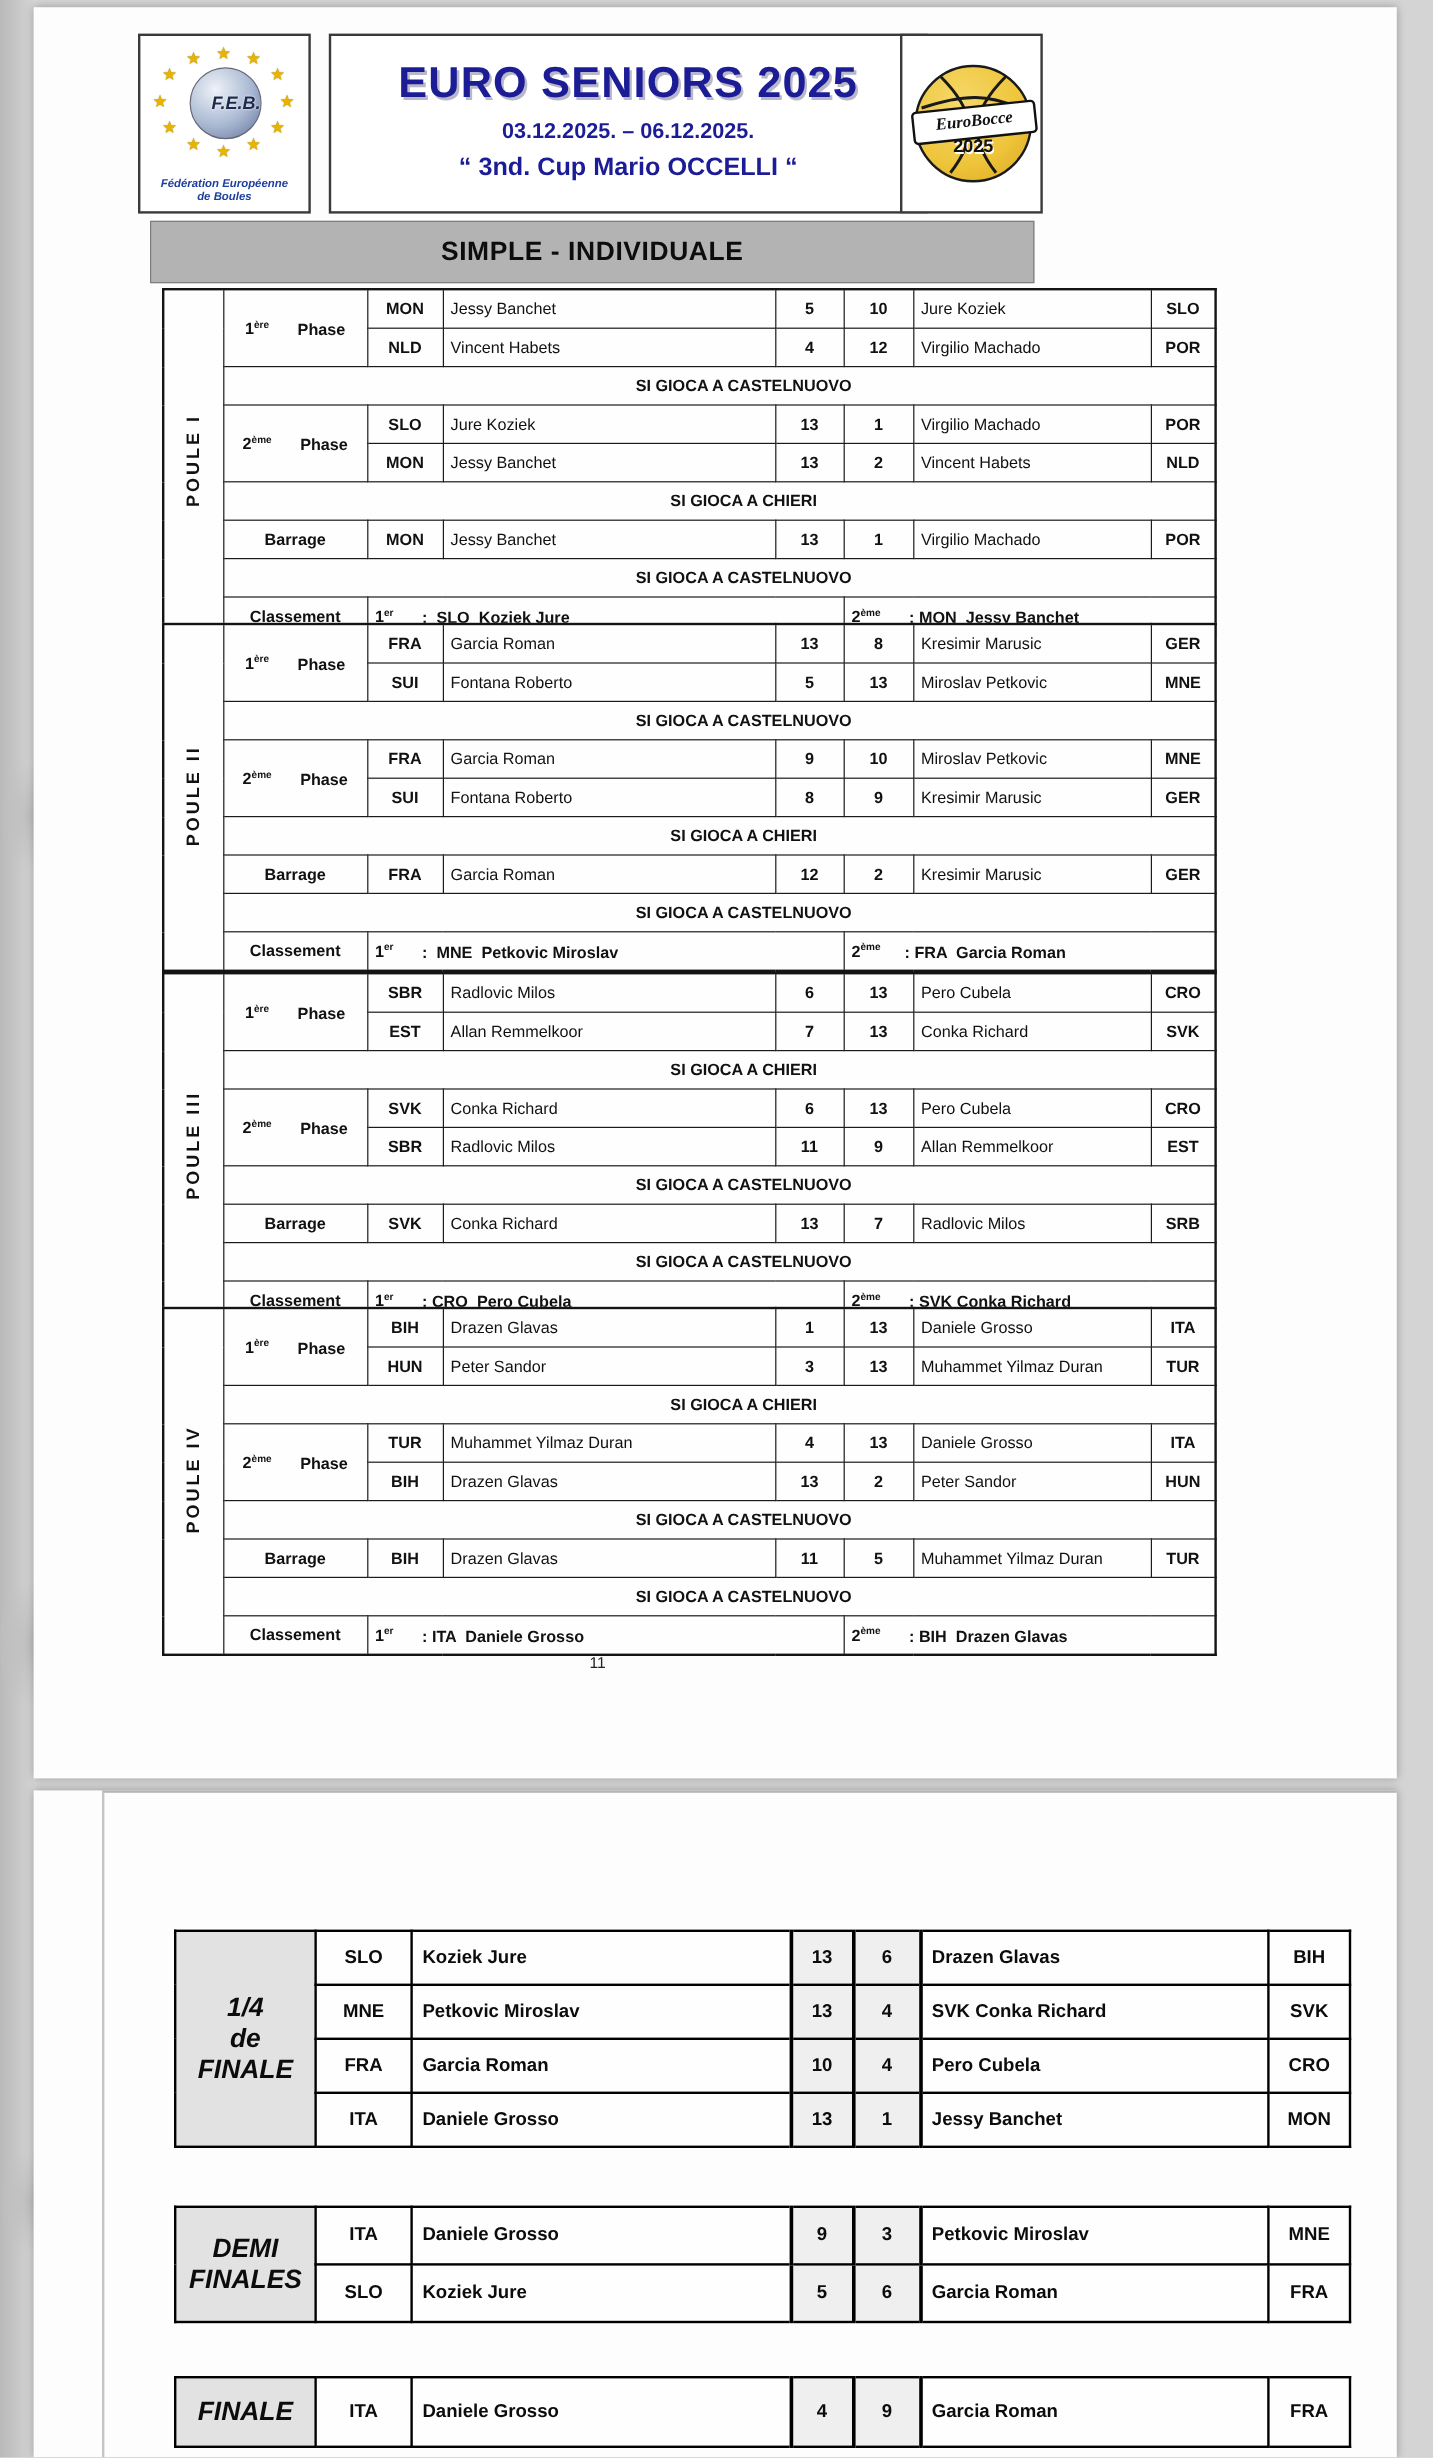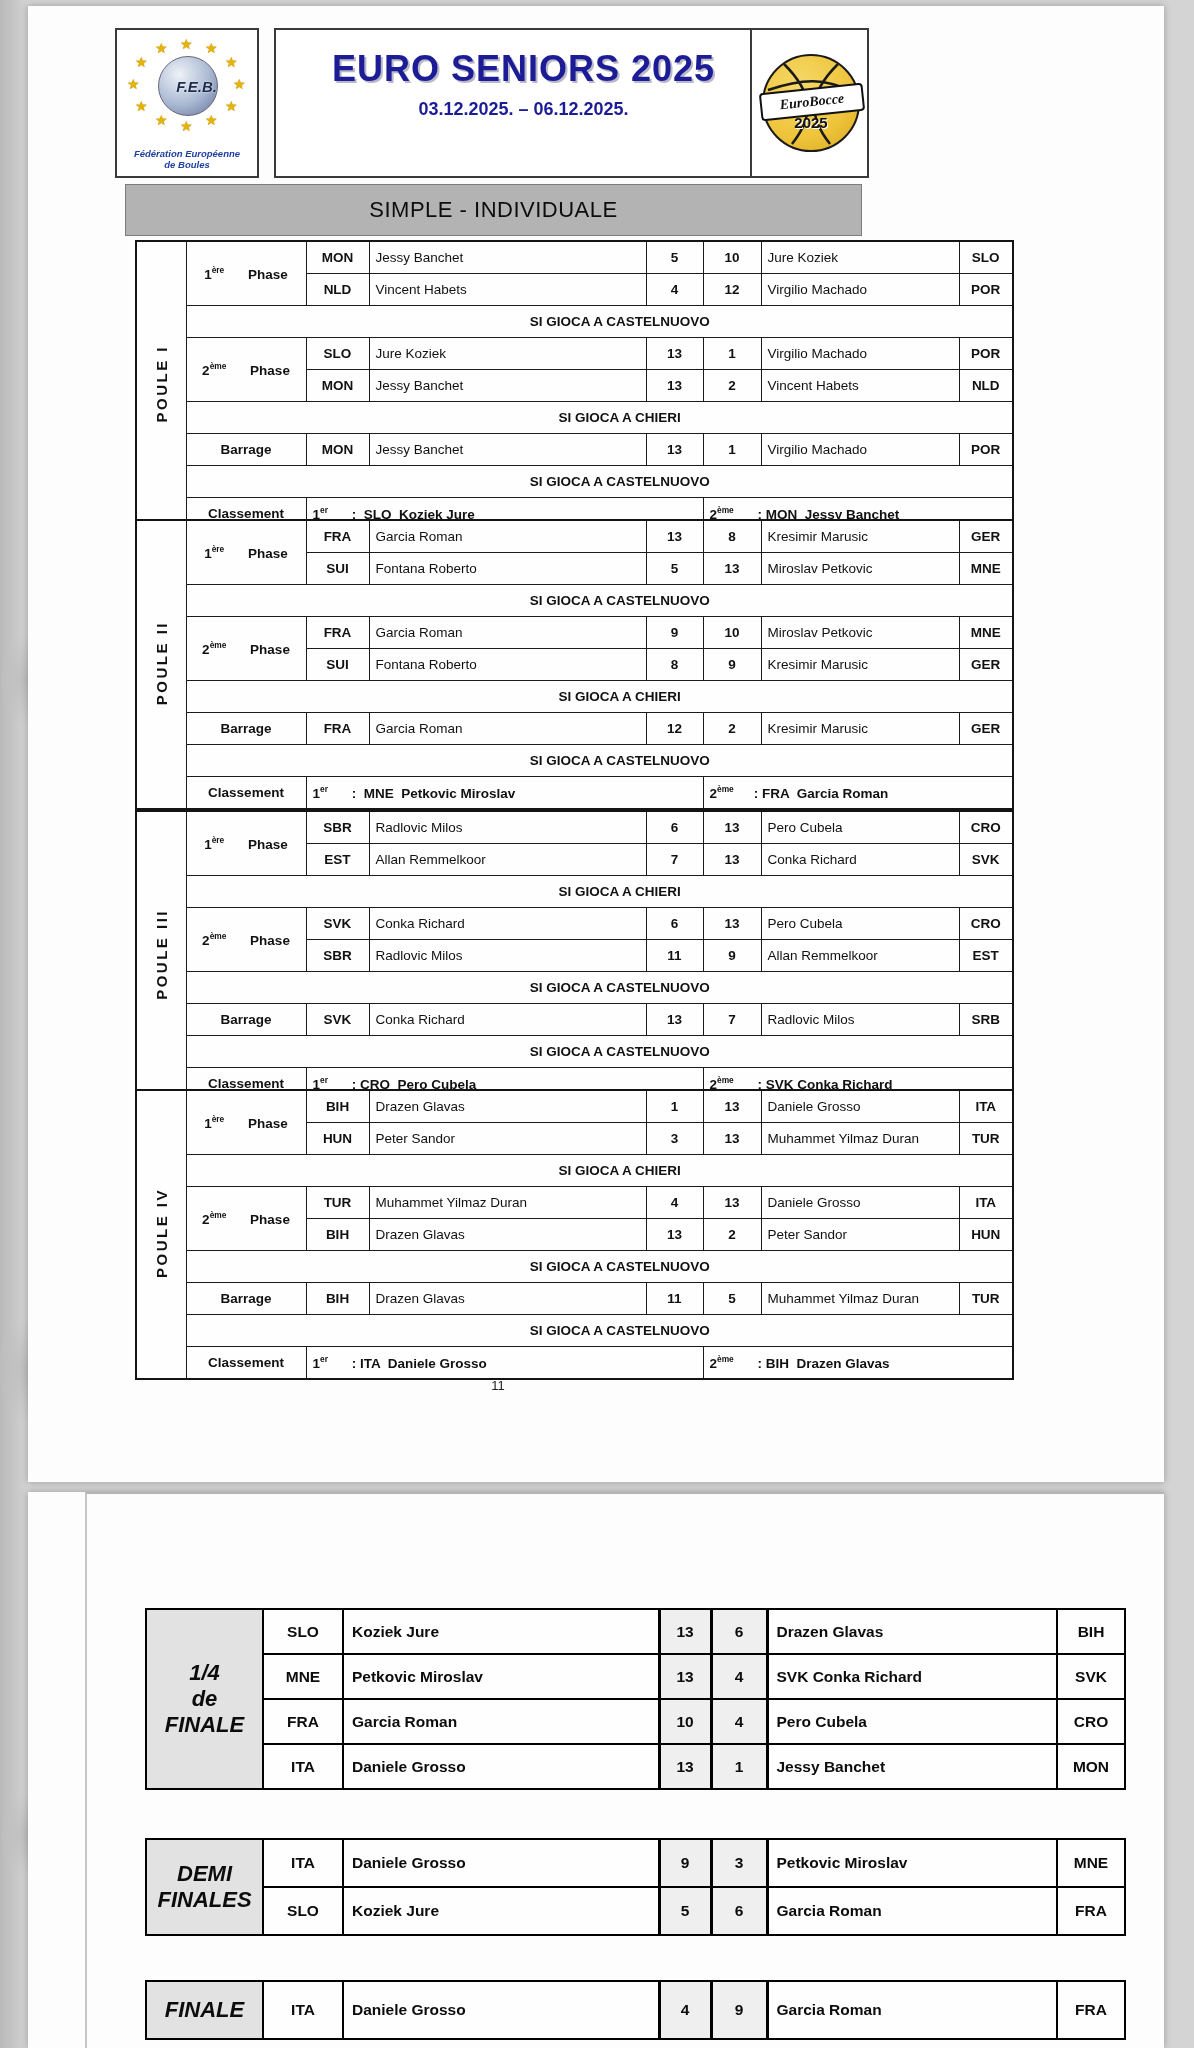--- a/index.html
+++ b/index.html
@@ -37,21 +37,21 @@
   .ball svg{position:absolute;left:0;top:0;}
   .ebc-band{position:absolute;left:-4px;top:32px;width:100px;height:24px;background:#fff;
     border:2px solid #111;border-radius:4px;transform:rotate(-6deg);display:flex;align-items:center;justify-content:center;}
   .ebc-band span{font-family:"Liberation Serif",serif;font-style:italic;font-weight:bold;font-size:14px;color:#111;}
   .ebc-year{position:absolute;left:0;top:58px;width:94px;text-align:center;font-weight:bold;font-size:15px;
     color:#111;text-shadow:1px 1px 0 #fff;}
 
   
   #banner{position:absolute;left:97px;top:178px;width:735px;height:50px;background:#b3b3b3;
     border:1.5px solid #7d7d7d;display:flex;align-items:center;justify-content:center;}
-  #banner span{font-size:22px;font-weight:normal;color:#0d0d0d;letter-spacing:.5px;}
+  #banner span{font-size:22px;font-weight:bold;color:#0d0d0d;letter-spacing:.5px;}
 
   
   table{border-collapse:collapse;table-layout:fixed;position:absolute;background:#fefefe;}
   .pool{left:107px;width:877px;border:2.4px solid #141414;font-size:13.5px;color:#111;}
   .pool td{border:1.7px solid #1b1b1b;height:31px;padding:0 6px;overflow:hidden;white-space:nowrap;}
   .pool col:nth-child(1){width:50px;}  .pool col:nth-child(2){width:120px;}
   .pool col:nth-child(3){width:63px;}  .pool col:nth-child(4){width:277px;}
   .pool col:nth-child(5){width:57px;}  .pool col:nth-child(6){width:58px;}
   .pool col:nth-child(7){width:198px;} .pool col:nth-child(8){width:54px;}
   .pcell{text-align:center;}
@@ -106,20 +106,21 @@
       </div>
       <div class="feb-cap">
         <div>Fédération Européenne</div>
         <div>de Boules</div>
       </div>
     </div>
 
     <div class="hcell" id="htitle">
       <div class="title-main">EURO SENIORS 2025</div>
       <div class="title-dates">03.12.2025. – 06.12.2025.</div>
+      <div class="title-sub">“ 3nd.  Cup Mario OCCELLI “</div>
     </div>
 
     <div class="hcell" id="ebc">
       <div class="ball">
         <svg width="94" height="94" viewBox="0 0 94 94">
           <path d="M20 8 C 50 38, 50 60, 28 88" fill="none" stroke="#1a1a1a" stroke-width="2.5"></path>
           <path d="M74 8 C 44 38, 44 60, 66 88" fill="none" stroke="#1a1a1a" stroke-width="2.5"></path>
           <path d="M4 34 C 40 22, 60 22, 90 36" fill="none" stroke="#1a1a1a" stroke-width="2.5"></path>
         </svg>
         <div class="ebc-band">

